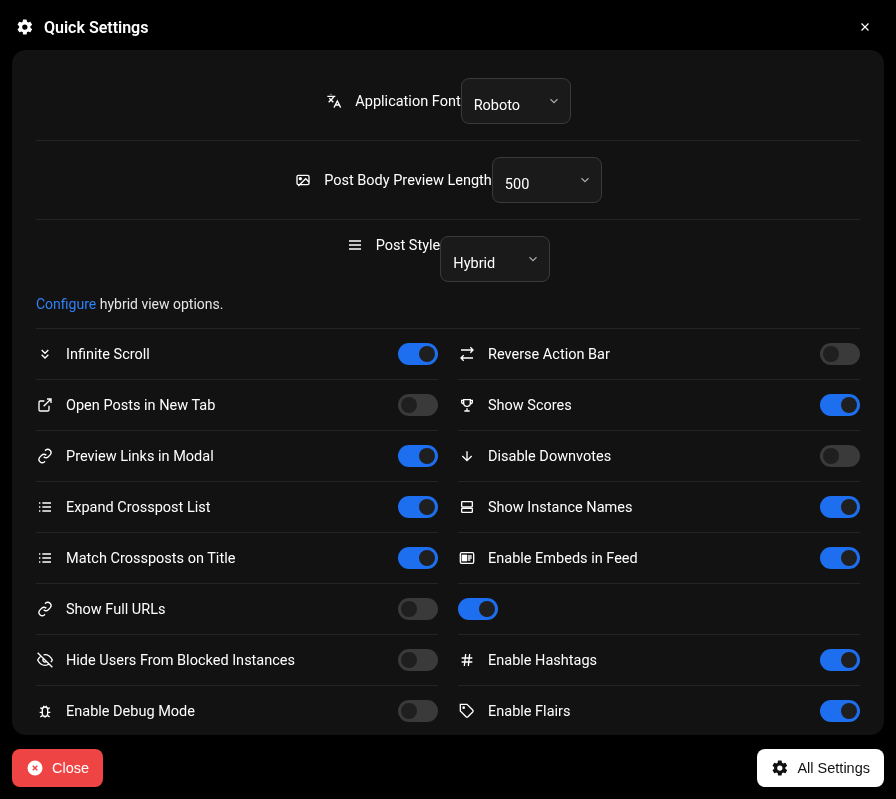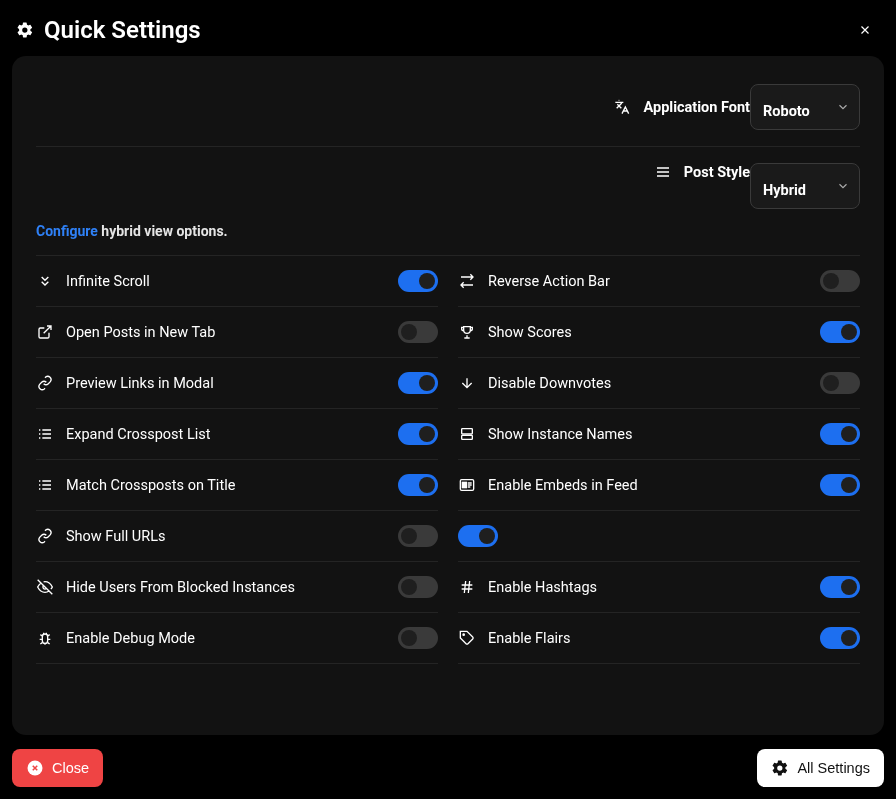--- a/index.html
+++ b/index.html
@@ -20,43 +20,42 @@
   align-items: center;
   justify-content: space-between;
   padding: 4px 8px 12px 4px;
 }
 .header-left {
   display: flex;
   align-items: center;
   gap: 10px;
 }
 .header-title {
-  font-size: 24px;
+  font-size: 16px;
   font-weight: 600;
 }
 .close-x {
   cursor: pointer;
   font-size: 16px;
   color: #fff;
   padding: 4px;
 }
 .panel {
   background: #121212;
   border-radius: 14px;
   padding: 12px 24px;
   flex: 1;
   overflow-y: auto;
 }
 .row-full {
   display: flex;
   align-items: center;
-  justify-content: flex-end;
+  justify-content: center;
   padding: 16px 0;
   border-bottom: 1px solid rgba(255,255,255,0.08);
-  font-weight: bold;
 }
 .row-full.nowrap { flex-wrap: wrap; align-items: flex-start; }
 .row-label {
   display: flex;
   align-items: center;
   gap: 12px;
 }
 .row-sub {
   width: 100%;
   margin-top: 14px;
@@ -179,20 +178,40 @@
         </div>
         <div class="select-wrap">
           <div class="select"><span>Roboto</span></div>
           <span class="select-chevron">
             <svg width="14" height="14" viewBox="0 0 24 24" fill="none" stroke="#aaa" stroke-width="2">
               <path d="M6 9l6 6 6-6"></path>
             </svg>
           </span>
         </div>
       </div>
+      <div class="row-full ">
+        <div class="row-label">
+          <span class="icon">
+            <svg width="16" height="16" viewBox="0 0 24 24" fill="none" stroke="white" stroke-width="2">
+              <rect x="3" y="5" width="18" height="14" rx="2"></rect>
+              <circle cx="8" cy="10" r="1.5" fill="white"></circle>
+              <path d="M21 15l-5-5L5 21"></path>
+            </svg>
+          </span>
+          <span>Post Body Preview Length</span>
+        </div>
+        <div class="select-wrap">
+          <div class="select"><span>500</span></div>
+          <span class="select-chevron">
+            <svg width="14" height="14" viewBox="0 0 24 24" fill="none" stroke="#aaa" stroke-width="2">
+              <path d="M6 9l6 6 6-6"></path>
+            </svg>
+          </span>
+        </div>
+      </div>
       <div class="row-full nowrap">
         <div class="row-label">
           <span class="icon">
             <svg width="16" height="16" viewBox="0 0 24 24" fill="none" stroke="white" stroke-width="2.5">
               <path d="M3 6h18M3 12h18M3 18h18"></path>
             </svg>
           </span>
           <span>Post Style</span>
         </div>
         <div class="select-wrap">

